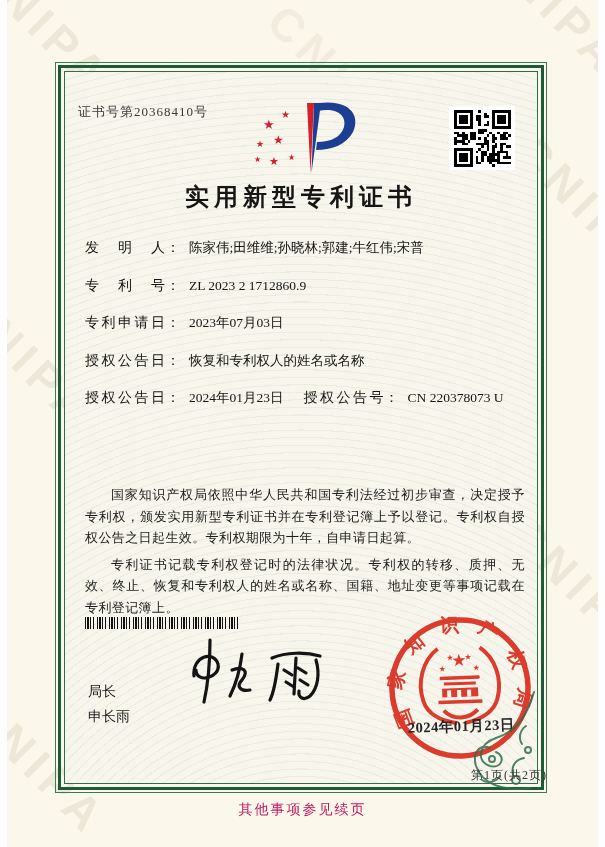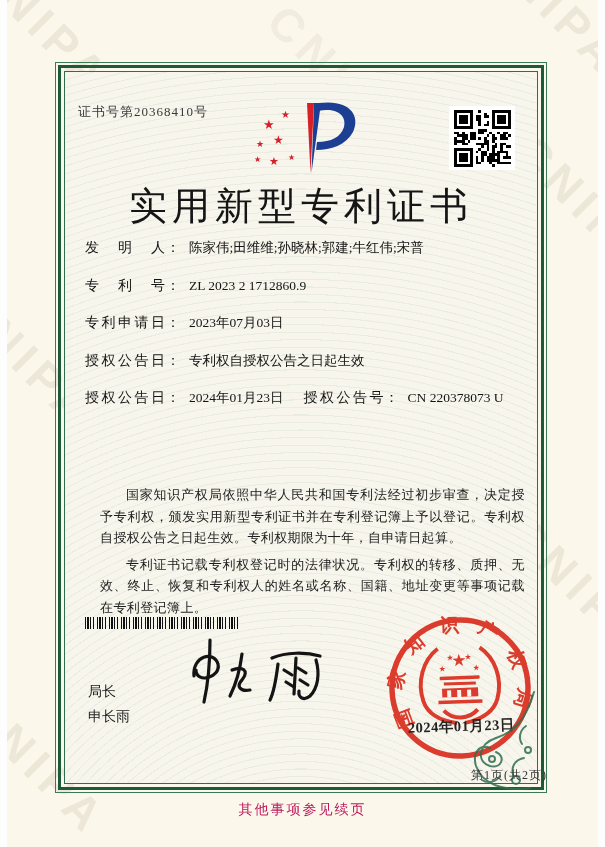--- a/index.html
+++ b/index.html
@@ -25,32 +25,32 @@
   .frame2{border:3px solid #1d5a3a;padding:3px;height:100%;box-sizing:border-box;}
   .frame3{border:1px solid #2e6e4c;height:100%;box-sizing:border-box;background-color:#f8f6ec;
           background-image:repeating-radial-gradient(140% 100% at 50% 132%,
             rgba(106,156,128,0.10) 0 1px, rgba(0,0,0,0) 1px 7px);}
 
   .cert-no{position:absolute;left:78px;top:103px;font-size:13px;color:#3a3a3a;letter-spacing:1px;}
   .logo{position:absolute;left:253px;top:99px;}
   .qr{position:absolute;left:449px;top:106px;width:66px;height:64px;background:#fff;
       display:flex;align-items:center;justify-content:center;}
   .title{position:absolute;left:55px;top:181px;width:492px;text-align:center;
-         font-size:38px;font-weight:normal;letter-spacing:5px;color:#151515;}
+         font-size:24px;font-weight:bold;letter-spacing:5px;color:#151515;}
 
   .fields{position:absolute;left:85px;top:240px;width:440px;font-size:14px;color:#141414;}
   .frow{margin-bottom:21px;line-height:16.5px;white-space:nowrap;}
   .lbl{display:inline-block;width:80px;text-align:justify;text-align-last:justify;vertical-align:bottom;}
   .col{margin-left:1px;}
   .val{margin-left:9px;font-size:13.5px;}
   .pair2{margin-left:20px;}
 
   .paras{position:absolute;left:85px;top:484px;width:440px;font-size:13px;
          line-height:21.5px;color:#1c1c1c;letter-spacing:0.4px;text-align:justify;}
-  .paras p{margin:0 0 5px 15px;text-indent:2em;}
+  .paras p{margin:0 0 5px 0;text-indent:2em;}
 
   .barcode{position:absolute;left:85px;top:617px;width:156px;height:12px;
     background:repeating-linear-gradient(90deg,#101010 0 1px,transparent 1px 2px,
       #101010 2px 4px,transparent 4px 5px,#101010 5px 6px,transparent 6px 8px,
       #101010 8px 9px,transparent 9px 12px);}
 
   .director{position:absolute;left:88px;top:660px;font-family:"Liberation Sans",sans-serif;
             font-size:14px;color:#222;line-height:25px;font-weight:500;margin-top:19px;}
   .sig{position:absolute;left:180px;top:636px;}
   .seal{position:absolute;left:386px;top:614px;transform:rotate(-2deg);opacity:0.93;}
@@ -240,21 +240,21 @@
     <div class="frow">
       <span class="lbl">发明人</span><span class="col">：</span><span class="val">陈家伟;田维维;孙晓林;郭建;牛红伟;宋普</span>
     </div>
     <div class="frow">
       <span class="lbl">专利号</span><span class="col">：</span><span class="val">ZL 2023 2 1712860.9</span>
     </div>
     <div class="frow">
       <span class="lbl">专利申请日</span><span class="col">：</span><span class="val">2023年07月03日</span>
     </div>
     <div class="frow">
-      <span class="lbl">授权公告日</span><span class="col">：</span><span class="val">专利权自授权公告之日起生效</span>
+      <span class="lbl">授权公告日</span><span class="col">：</span><span class="val">恢复和专利权人的姓名或名称</span>
     </div>
     <div class="frow">
       <span class="lbl">授权公告日</span><span class="col">：</span><span class="val">2024年01月23日</span><span class="pair2"><span class="lbl">授权公告号</span><span class="col">：</span><span class="val">CN 220378073 U</span></span>
     </div>
   </div>
 
   <div class="paras">
     <p>国家知识产权局依照中华人民共和国专利法经过初步审查，决定授予专利权，颁发实用新型专利证书并在专利登记簿上予以登记。专利权自授权公告之日起生效。专利权期限为十年，自申请日起算。</p>
     <p>专利证书记载专利权登记时的法律状况。专利权的转移、质押、无效、终止、恢复和专利权人的姓名或名称、国籍、地址变更等事项记载在专利登记簿上。</p>
   </div>

